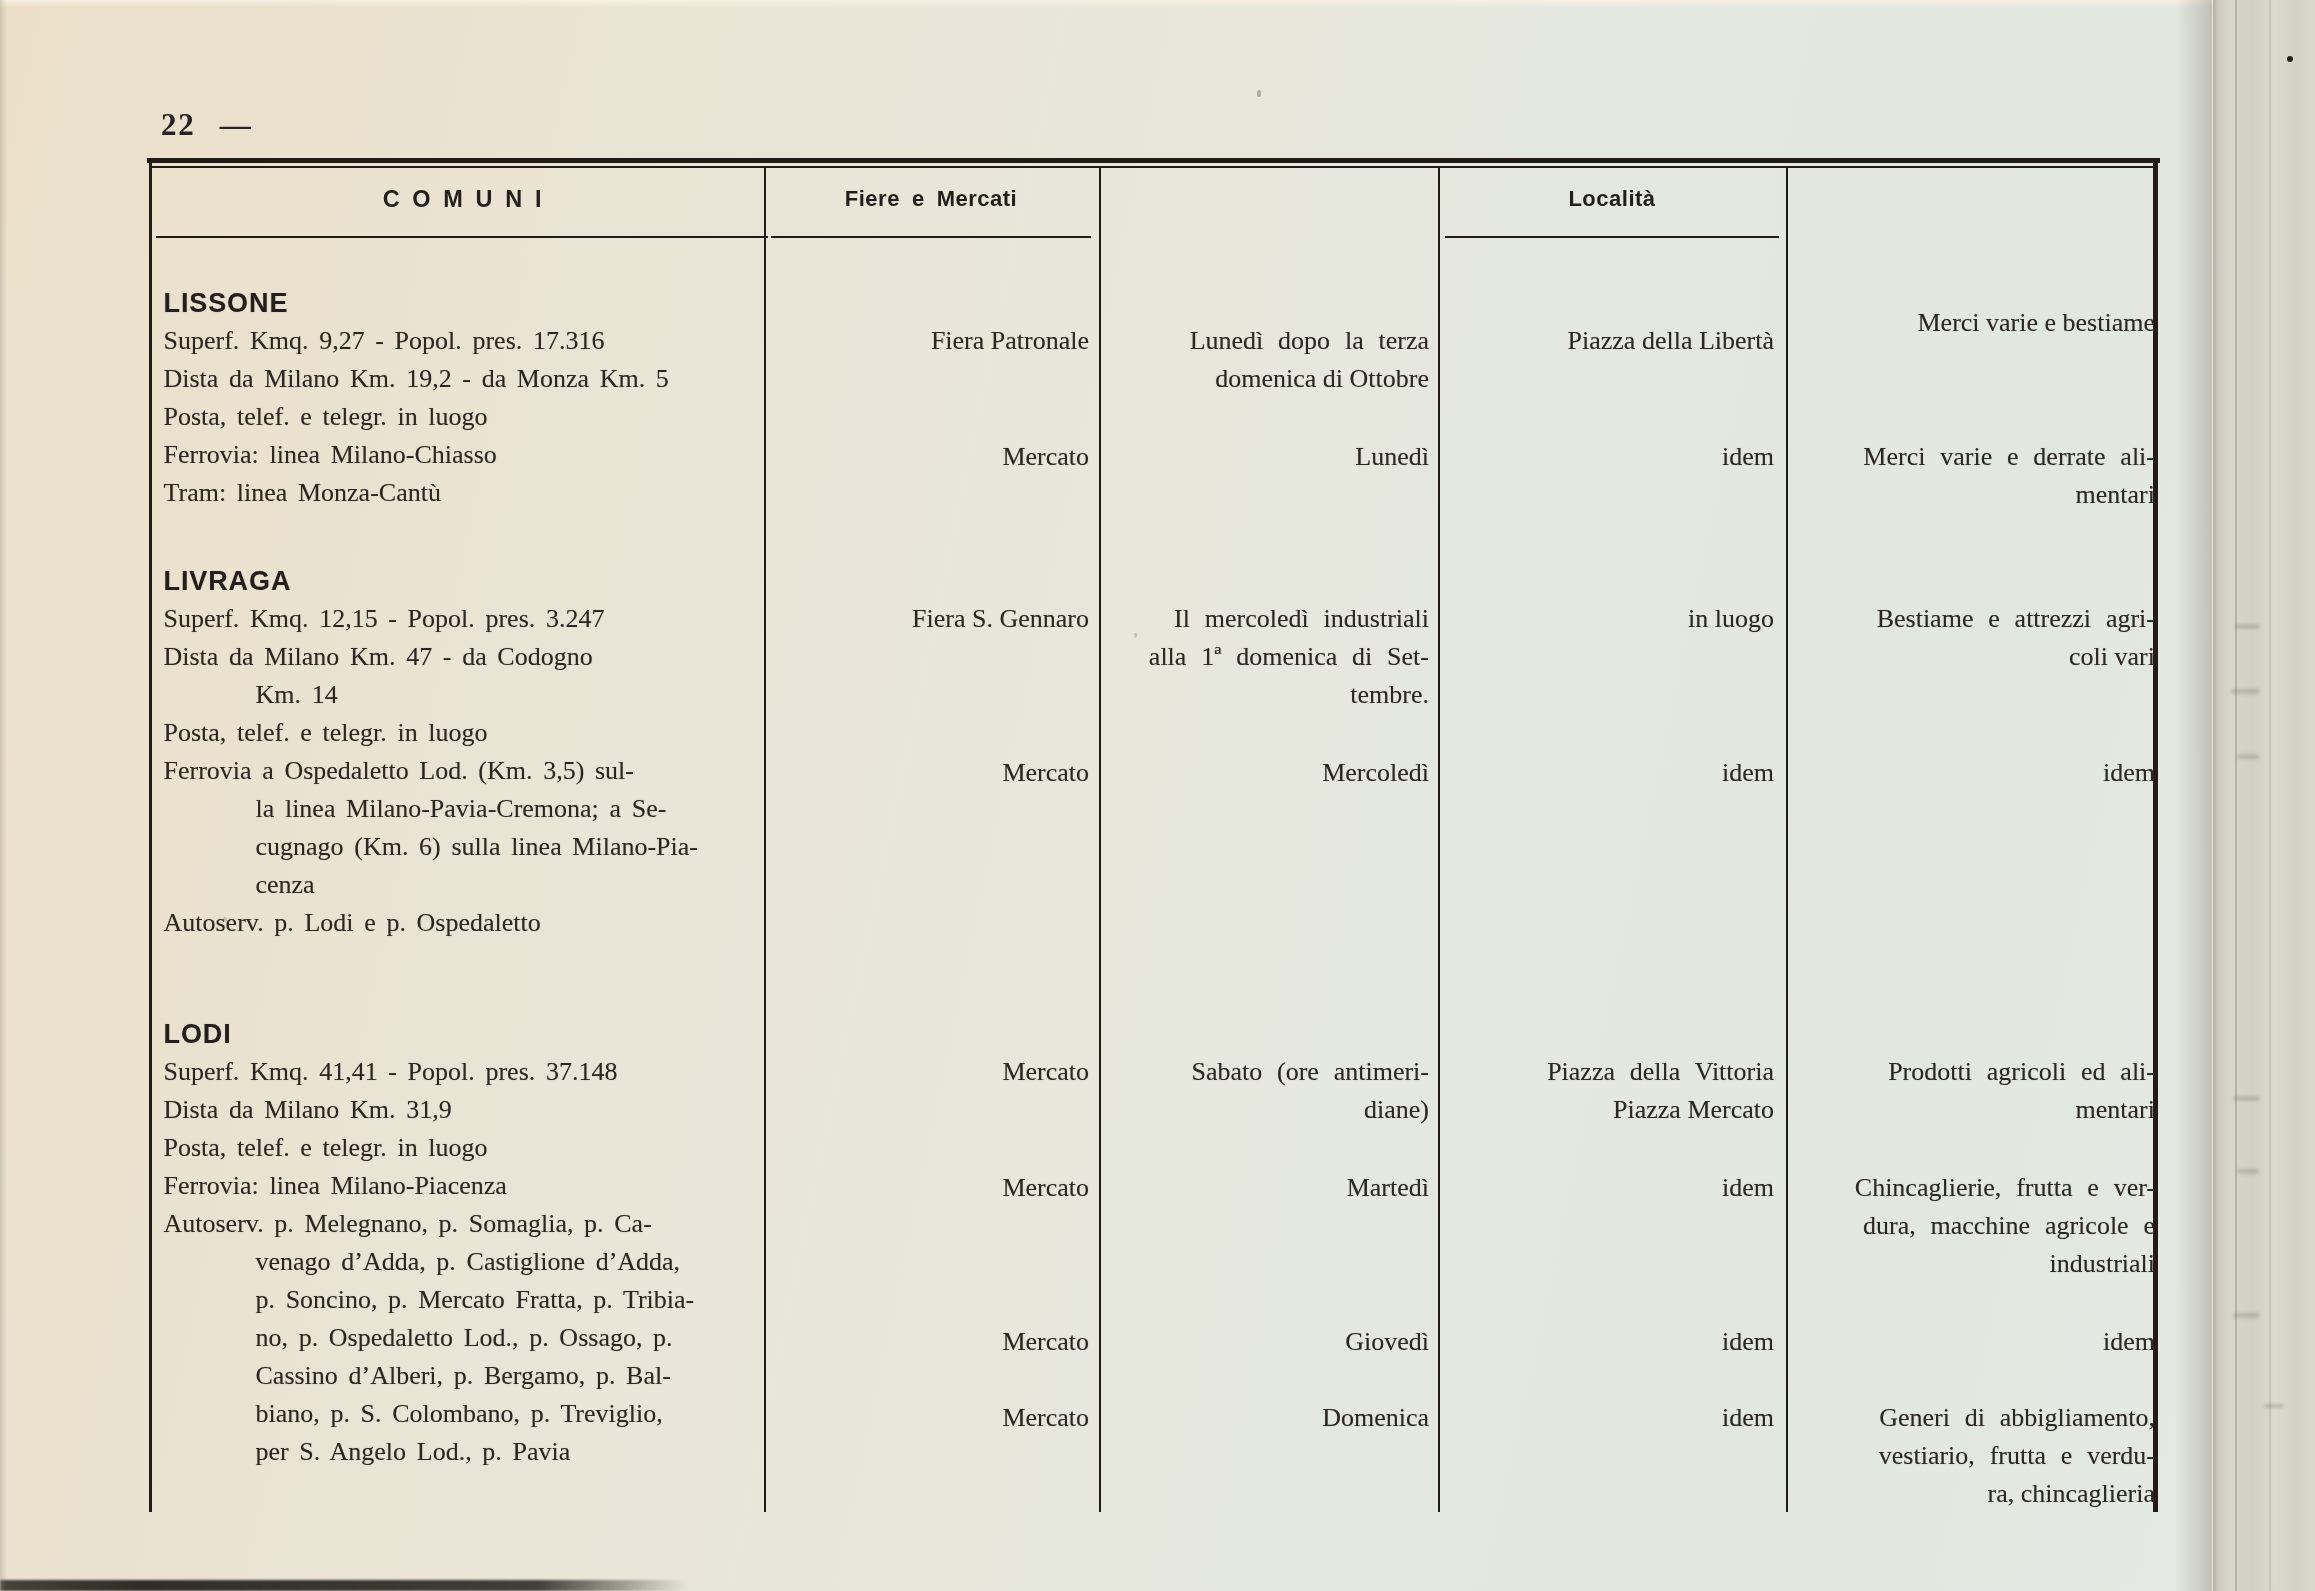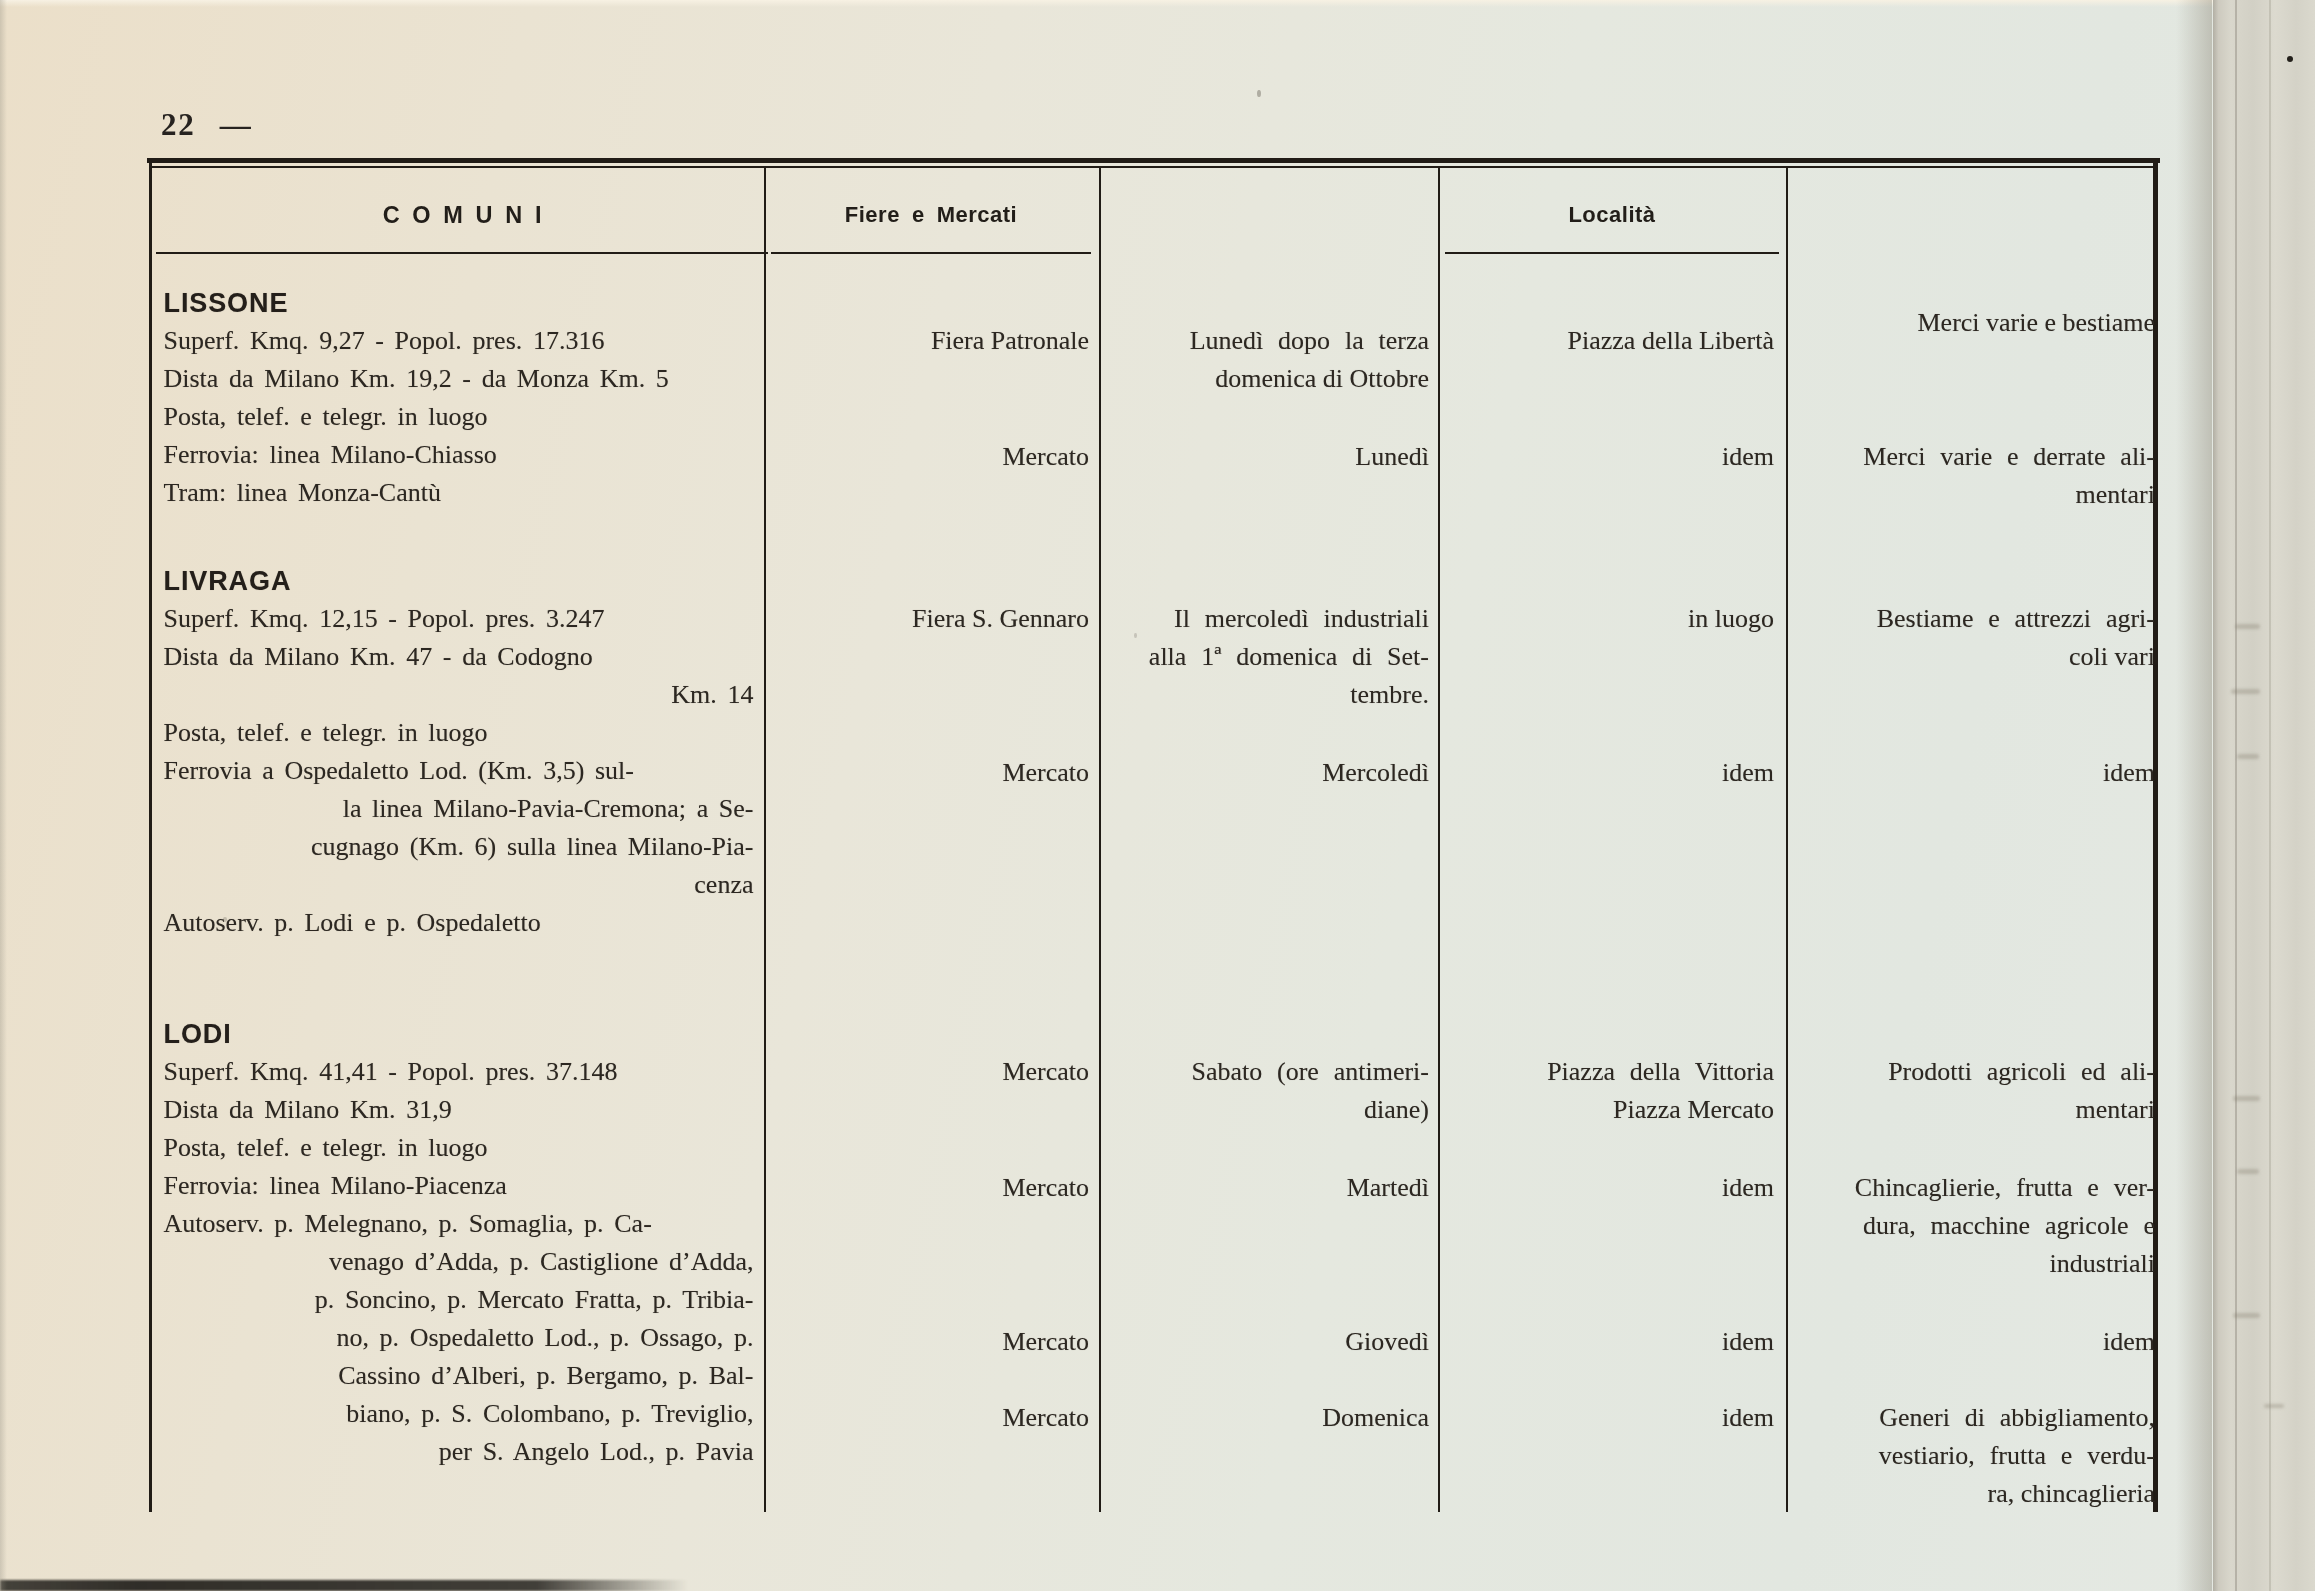--- a/index.html
+++ b/index.html
@@ -30,21 +30,21 @@
   
   .table{position:absolute;left:149px;top:158px;width:2009px;height:1354px;}
   .rule{position:absolute;background:#211c16;}
   .rule.top1{left:-1.8px;right:-1.8px;top:0;height:4.5px;}
   .rule.top2{left:0;right:0;top:8.1px;height:1.8px;}
   .rule.left{left:0;top:1.8px;bottom:0;width:2.7px;}
   .rule.right{right:0;top:1.8px;bottom:0;width:5.4px;}
   .rule.sep{top:10px;bottom:0;width:1.8px;}
   .sep1{left:615px}.sep2{left:950px}.sep3{left:1289px}.sep4{left:1637px}
 
-  .header{position:absolute;left:0;right:0;top:20px;height:74px;}
+  .header{position:absolute;left:0;right:0;top:4px;height:74px;}
   .hc{
     position:absolute;top:0;height:100%;
     display:flex;align-items:center;justify-content:center;
     font-family:"Liberation Sans","DejaVu Sans",sans-serif;font-weight:700;
     color:#221e19;border-bottom:2.7px solid #211c16;
   }
   .hc1{left:7.2px;width:599px;font-size:23.5px;letter-spacing:12.7px;padding-left:12.7px;}
   .hc2{left:622px;width:320px;font-size:22px;word-spacing:5.4px;letter-spacing:0.5px;}
   .hc3{left:957px;width:325px;font-size:22px;word-spacing:3.6px;}
   .hc4{left:1296px;width:334px;font-size:22px;letter-spacing:0.5px;}
@@ -58,21 +58,21 @@
   .col1{left:14.5px;width:590px;}
   .col2{left:636px;width:304px;}
   .col3{left:971px;width:309px;}
   .col4{left:1307px;width:318px;}
   .col5{left:1657px;width:349px;}
   .commune-name{
     font-family:"Liberation Sans","DejaVu Sans",sans-serif;font-weight:700;
     font-size:27px;letter-spacing:0.9px;color:#241f1a;
   }
   .iln{word-spacing:.16em;white-space:nowrap;}
-  .iln.ind{padding-left:92px;text-align:right;}
+  .iln.ind{padding-left:92px;}
   .cell{position:absolute;left:0;width:100%;}
   .ln{white-space:nowrap;text-align:right;}
   .cell .ln:not(:last-child){word-spacing:.32em;} 
 
   
   .edge-shadow{
     position:absolute;top:0;bottom:0;left:2176px;width:36px;
     background:linear-gradient(90deg,rgba(140,134,118,0),rgba(138,132,116,.4));
   }
   .page-edge{

